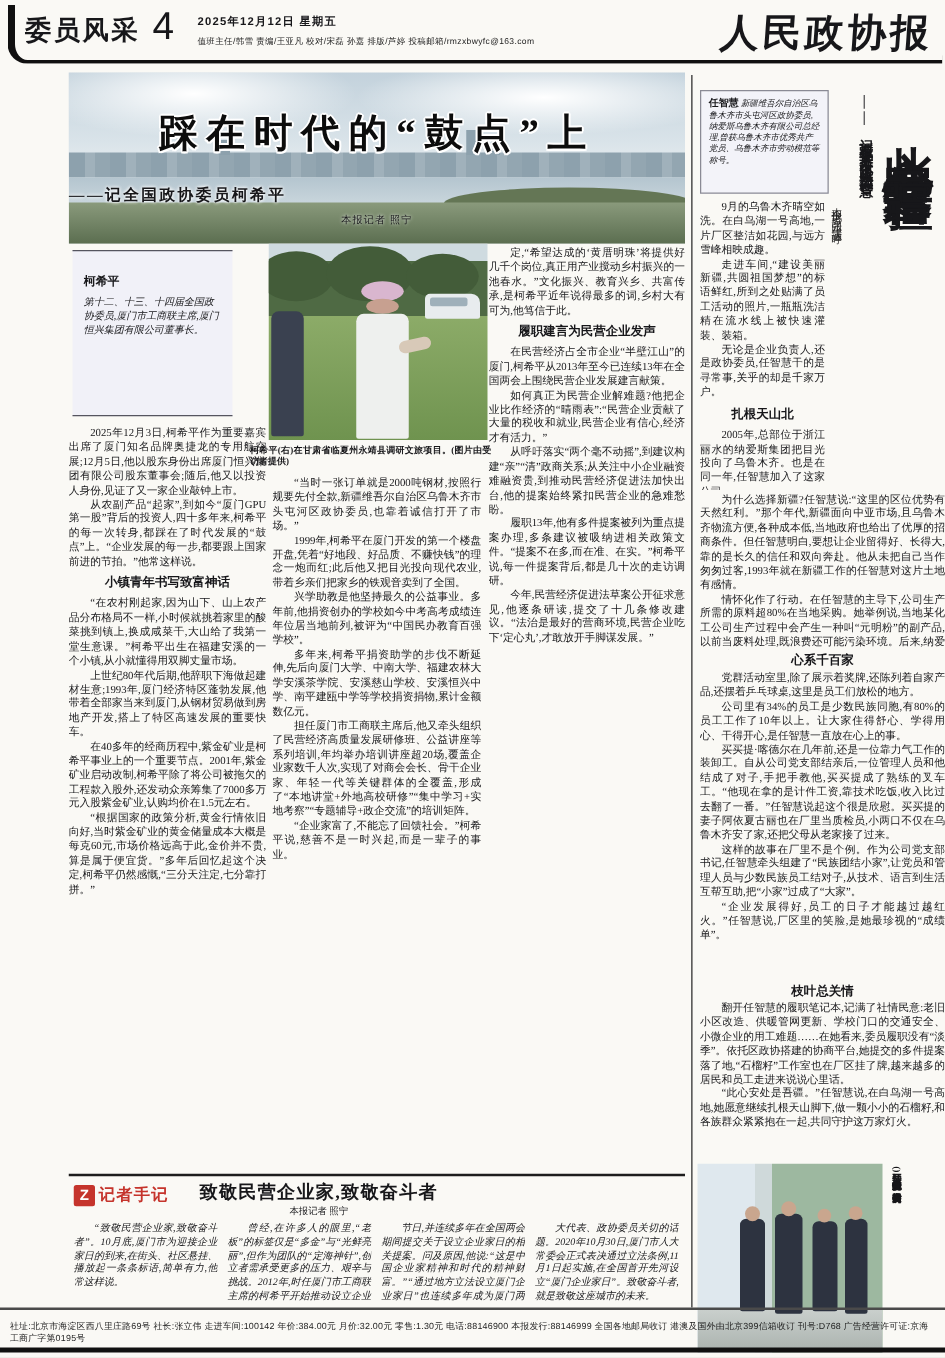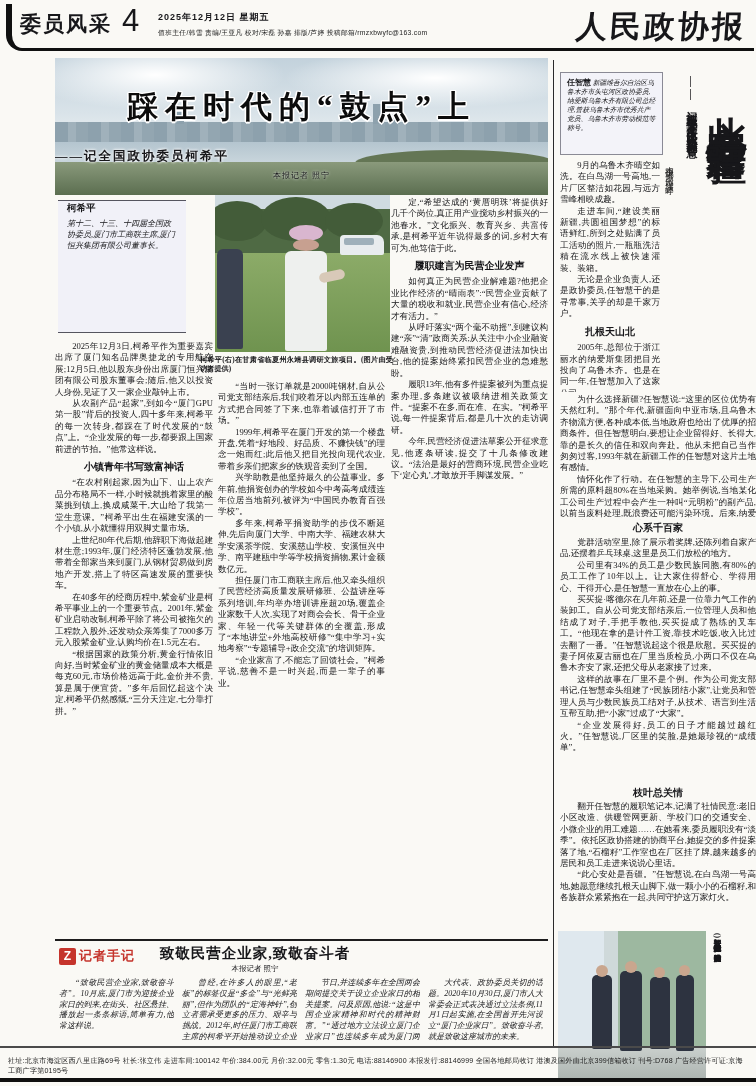--- a/index.html
+++ b/index.html
@@ -28,21 +28,21 @@
   #water{position:absolute;left:0;top:84px;width:100%;height:24px;background:linear-gradient(180deg,#b4c5cf,#ccd8de);}
   #shore{position:absolute;left:0;top:104px;width:100%;height:33px;background:linear-gradient(180deg,#8a9a7c,#5b6e50);}
   #shore-hill{position:absolute;left:300px;top:92px;width:200px;height:26px;border-radius:50% 50% 0 0;background:#647655;}
   #banner-title{position:absolute;left:0;top:28px;width:100%;text-align:center;font-size:31px;font-weight:bold;letter-spacing:7px;color:#0c0c0c;
       text-shadow:-1.5px 0 #fff,1.5px 0 #fff,0 -1.5px #fff,0 1.5px #fff,-1px -1px #fff,1px 1px #fff,-1px 1px #fff,1px -1px #fff;}
   #banner-subtitle{position:absolute;left:0;top:90px;width:100%;text-align:left;font-size:12.5px;font-weight:bold;letter-spacing:2px;
       text-shadow:0 0 3px #fff,0 0 3px #fff;}
   #banner-byline{position:absolute;left:0;top:112px;width:100%;text-align:center;font-size:8px;letter-spacing:1px;text-shadow:0 0 3px #fff;}
   
   #bio-box-main{left:58px;top:200px;width:128px;height:133px;background:#f1f1f8;border-top:1.5px solid #55555f;border-bottom:1.5px solid #55555f;
-      padding:2px 9px;box-sizing:border-box;font-size:8px;line-height:11px;font-style:italic;}
+      padding:20px 9px;box-sizing:border-box;font-size:8px;line-height:11px;font-style:italic;}
   .bio-name{font-style:normal;font-weight:bold;font-size:9.5px;margin-bottom:4px;}
   #photo-main{left:215px;top:195px;width:175px;height:157px;overflow:hidden;background:linear-gradient(180deg,#cfdbe0 0 14px,#4f6a44 14px 58px,#8cab68 58px,#6f934f 100%);}
   .treeblob{position:absolute;border-radius:50%;background:#435c39;}
   #suv{position:absolute;right:6px;top:40px;width:44px;height:20px;background:#e8ecee;border-radius:4px 7px 2px 2px;}
   #suv:after{content:"";position:absolute;left:4px;top:3px;width:30px;height:7px;background:#9fb0ba;border-radius:2px;}
   .fig-hat{position:absolute;background:#d9b6cf;border-radius:50%;}
   .fig-body{position:absolute;border-radius:6px 6px 2px 2px;}
   #caption-main{left:200px;top:356px;width:193px;font-size:7.2px;line-height:9.4px;text-align:justify;font-weight:bold;}
   .col{position:absolute;font-size:8.6px;line-height:11.4px;text-align:justify;overflow:hidden;}
   .col p{margin:0;text-indent:2em;}
@@ -136,30 +136,31 @@
   <div class="col" id="col1">
       <p>2025年12月3日,柯希平作为重要嘉宾出席了厦门知名品牌奥捷龙的专用航空展;12月5日,他以股东身份出席厦门恒兴集团有限公司股东董事会;随后,他又以投资人身份,见证了又一家企业敲钟上市。</p>
       <p>从农副产品“起家”,到如今“厦门GPU第一股”背后的投资人,四十多年来,柯希平的每一次转身,都踩在了时代发展的“鼓点”上。“企业发展的每一步,都要跟上国家前进的节拍。”他常这样说。</p>
       <p class="subhead">小镇青年书写致富神话</p>
       <p>“在农村刚起家,因为山下、山上农产品分布格局不一样,小时候就挑着家里的酸菜挑到镇上,换成咸菜干,大山给了我第一堂生意课。”柯希平出生在福建安溪的一个小镇,从小就懂得用双脚丈量市场。</p>
       <p>上世纪80年代后期,他辞职下海做起建材生意;1993年,厦门经济特区蓬勃发展,他带着全部家当来到厦门,从钢材贸易做到房地产开发,搭上了特区高速发展的重要快车。</p>
       <p>在40多年的经商历程中,紫金矿业是柯希平事业上的一个重要节点。2001年,紫金矿业启动改制,柯希平除了将公司被拖欠的工程款入股外,还发动众亲筹集了7000多万元入股紫金矿业,认购均价在1.5元左右。</p>
       <p>“根据国家的政策分析,黄金行情依旧向好,当时紫金矿业的黄金储量成本大概是每克60元,市场价格远高于此,金价并不贵,算是属于便宜货。”多年后回忆起这个决定,柯希平仍然感慨,“三分天注定,七分靠打拼。”</p>
     </div>
   <div class="col" id="col2">
-      <p>“当时一张订单就是2000吨钢材,自从公司党支部结亲后,我们咬着牙以内部五连单的方式把合同签了下来,也靠着诚信打开了市场。”</p>
+      <p>“当时一张订单就是2000吨钢材,按照行规要先付全款,新疆维吾尔自治区乌鲁木齐市头屯河区政协委员,也靠着诚信打开了市场。”</p>
       <p>1999年,柯希平在厦门开发的第一个楼盘开盘,凭着“好地段、好品质、不赚快钱”的理念一炮而红;此后他又把目光投向现代农业,带着乡亲们把家乡的铁观音卖到了全国。</p>
       <p>兴学助教是他坚持最久的公益事业。多年前,他捐资创办的学校如今中考高考成绩连年位居当地前列,被评为“中国民办教育百强学校”。</p>
       <p>多年来,柯希平捐资助学的步伐不断延伸,先后向厦门大学、中南大学、福建农林大学安溪茶学院、安溪慈山学校、安溪恒兴中学、南平建瓯中学等学校捐资捐物,累计金额数亿元。</p>
       <p>担任厦门市工商联主席后,他又牵头组织了民营经济高质量发展研修班、公益讲座等系列培训,年均举办培训讲座超20场,覆盖企业家数千人次,实现了对商会会长、骨干企业家、年轻一代等关键群体的全覆盖,形成了“本地讲堂+外地高校研修”“集中学习+实地考察”“专题辅导+政企交流”的培训矩阵。</p>
       <p>“企业家富了,不能忘了回馈社会。”柯希平说,慈善不是一时兴起,而是一辈子的事业。</p>
     </div>
   <div class="col" id="col3">
       <p>定,“希望达成的‘黄厝明珠’将提供好几千个岗位,真正用产业搅动乡村振兴的一池春水。”文化振兴、教育兴乡、共富传承,是柯希平近年说得最多的词,乡村大有可为,他笃信于此。</p>
       <p class="subhead">履职建言为民营企业发声</p>
+      <p>在民营经济占全市企业“半壁江山”的厦门,柯希平从2013年至今已连续13年在全国两会上围绕民营企业发展建言献策。</p>
       <p>如何真正为民营企业解难题?他把企业比作经济的“晴雨表”:“民营企业贡献了大量的税收和就业,民营企业有信心,经济才有活力。”</p>
       <p>从呼吁落实“两个毫不动摇”,到建议构建“亲”“清”政商关系;从关注中小企业融资难融资贵,到推动民营经济促进法加快出台,他的提案始终紧扣民营企业的急难愁盼。</p>
       <p>履职13年,他有多件提案被列为重点提案办理,多条建议被吸纳进相关政策文件。“提案不在多,而在准、在实。”柯希平说,每一件提案背后,都是几十次的走访调研。</p>
       <p>今年,民营经济促进法草案公开征求意见,他逐条研读,提交了十几条修改建议。“法治是最好的营商环境,民营企业吃下‘定心丸’,才敢放开手脚谋发展。”</p>
     </div>
 
   <div class="abs" id="vrule"></div>
 
   <div class="abs" id="bio-box-right">
     <span class="bio-name">任智慧</span>

